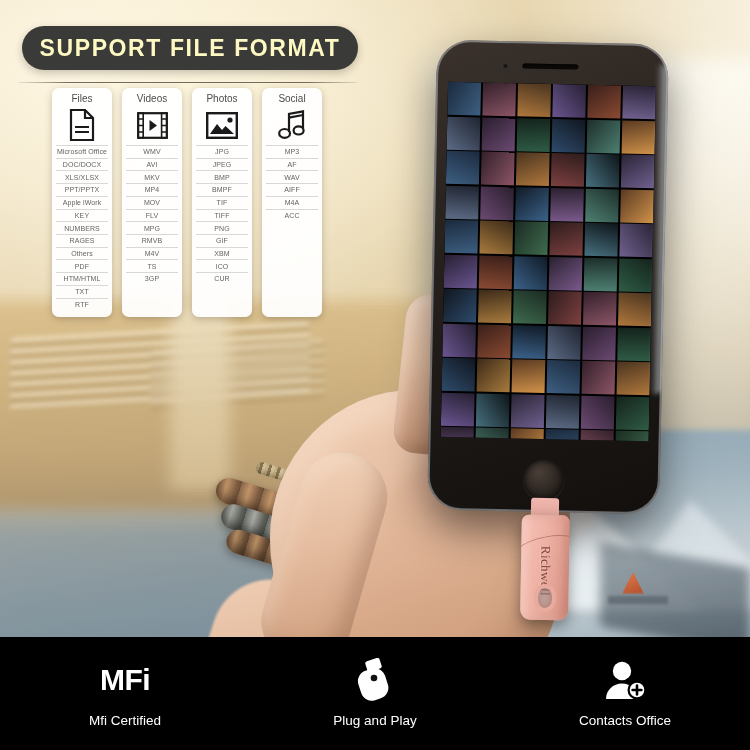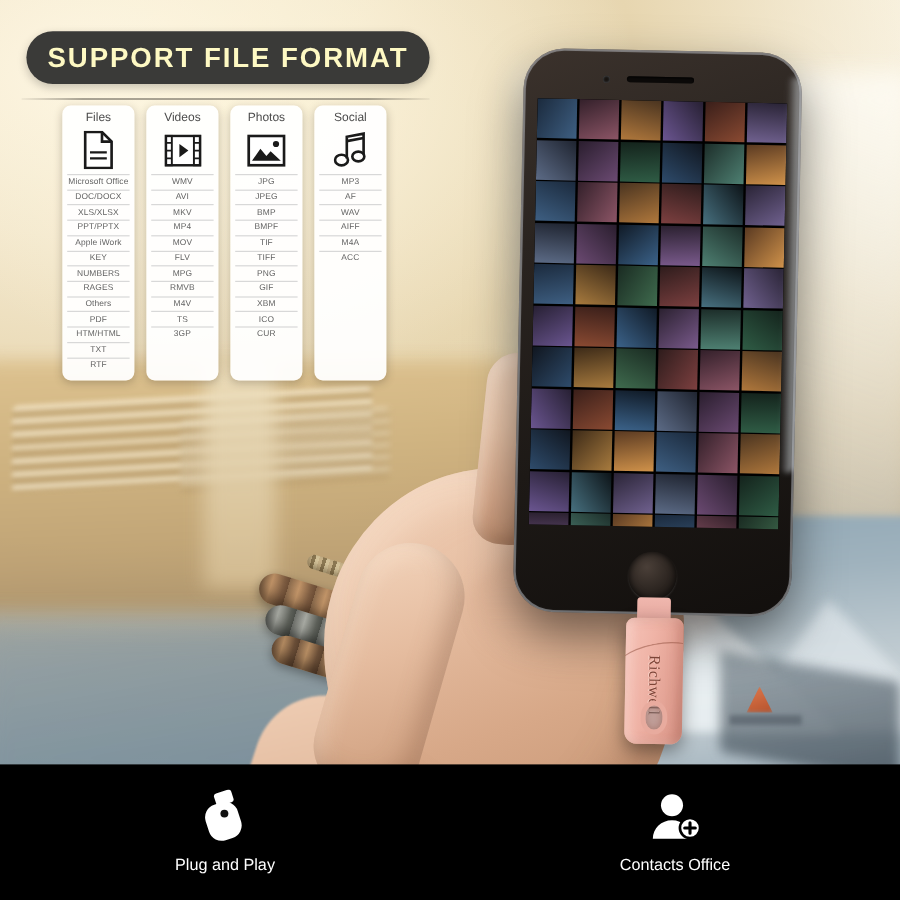--- a/index.html
+++ b/index.html
@@ -534,20 +534,26 @@
         <div class="fmt">WAV</div>
         <div class="fmt">AIFF</div>
         <div class="fmt">M4A</div>
         <div class="fmt">ACC</div>
       </div>
     </div>
 
   <div class="footer" id="footer">
       <div class="feat">
         <div class="feat-ico">
+          <div class="mfi-text">MFi</div>
+        </div>
+        <div class="feat-label">Mfi Certified</div>
+      </div>
+      <div class="feat">
+        <div class="feat-ico">
           <svg width="40" height="44" viewBox="0 0 40 44">
             <rect x="11" y="1.5" width="15" height="11" rx="2.5" fill="#fff" transform="rotate(-18 18 7)"></rect>
             <rect x="4" y="11" width="28" height="31" rx="11" fill="#fff" transform="rotate(-18 18 26)"></rect>
             <circle cx="19" cy="20" r="3.3" fill="#111"></circle>
           </svg>
         </div>
         <div class="feat-label">Plug and Play</div>
       </div>
       <div class="feat">
         <div class="feat-ico">

